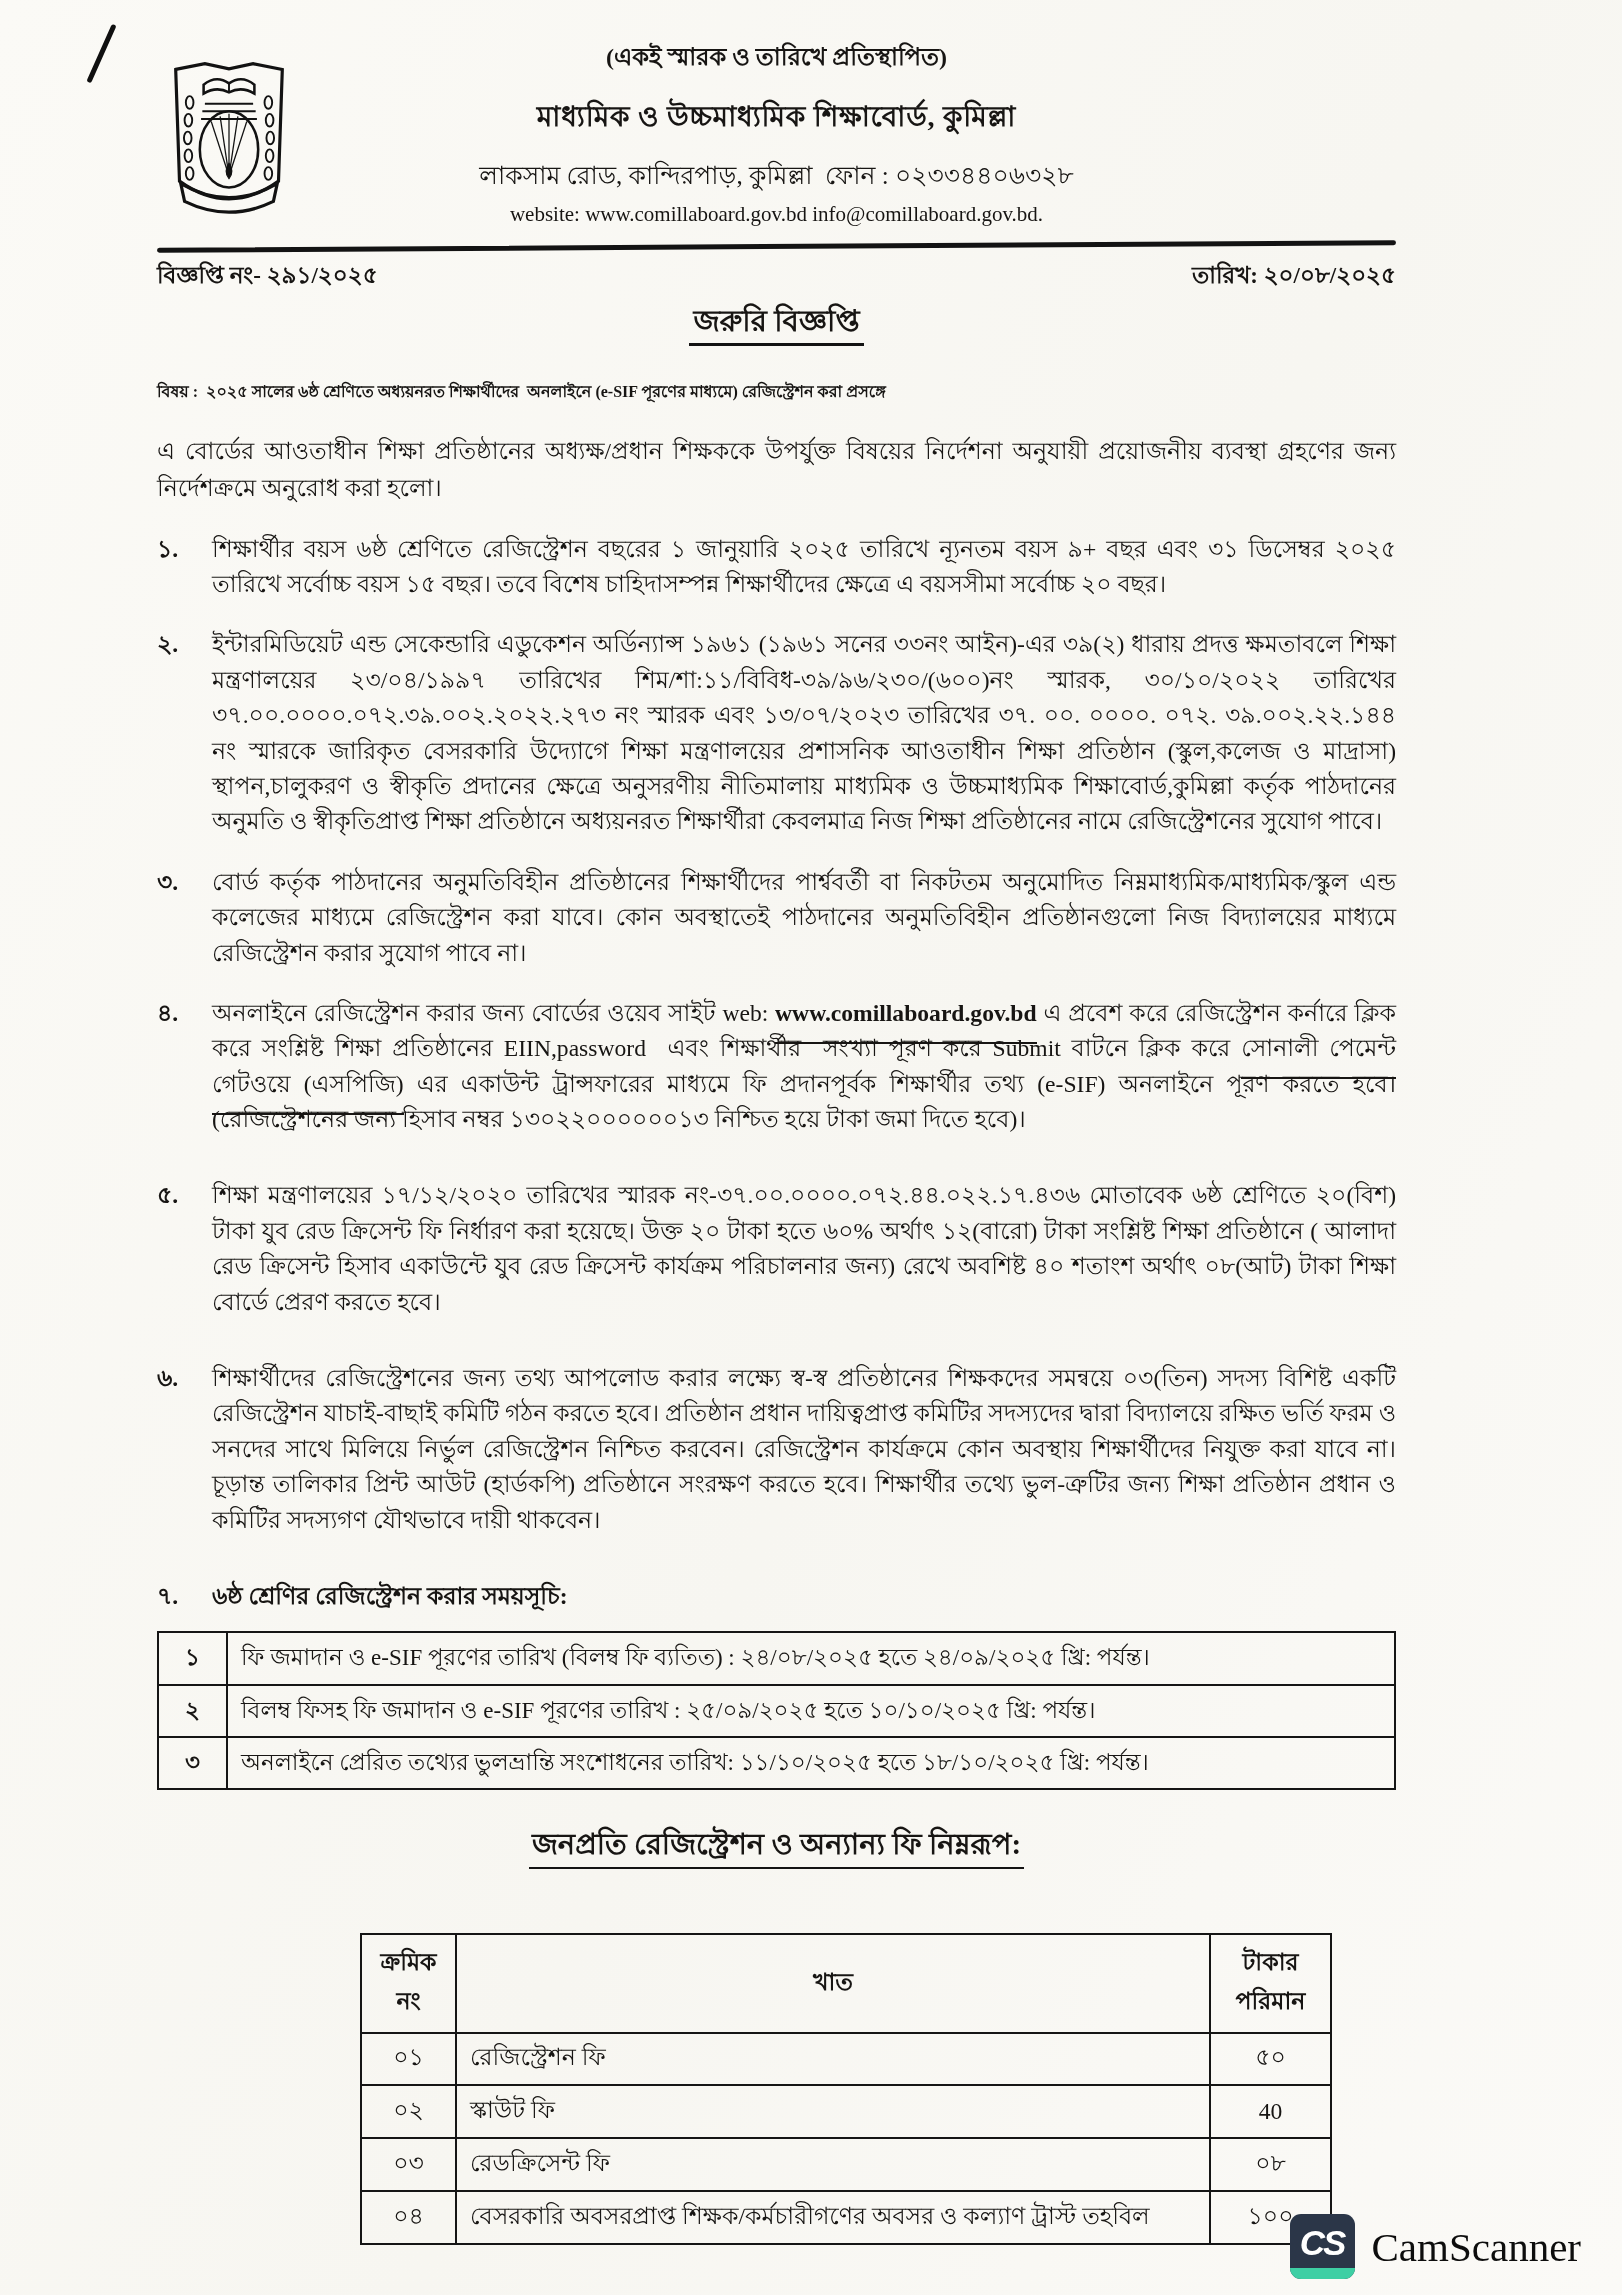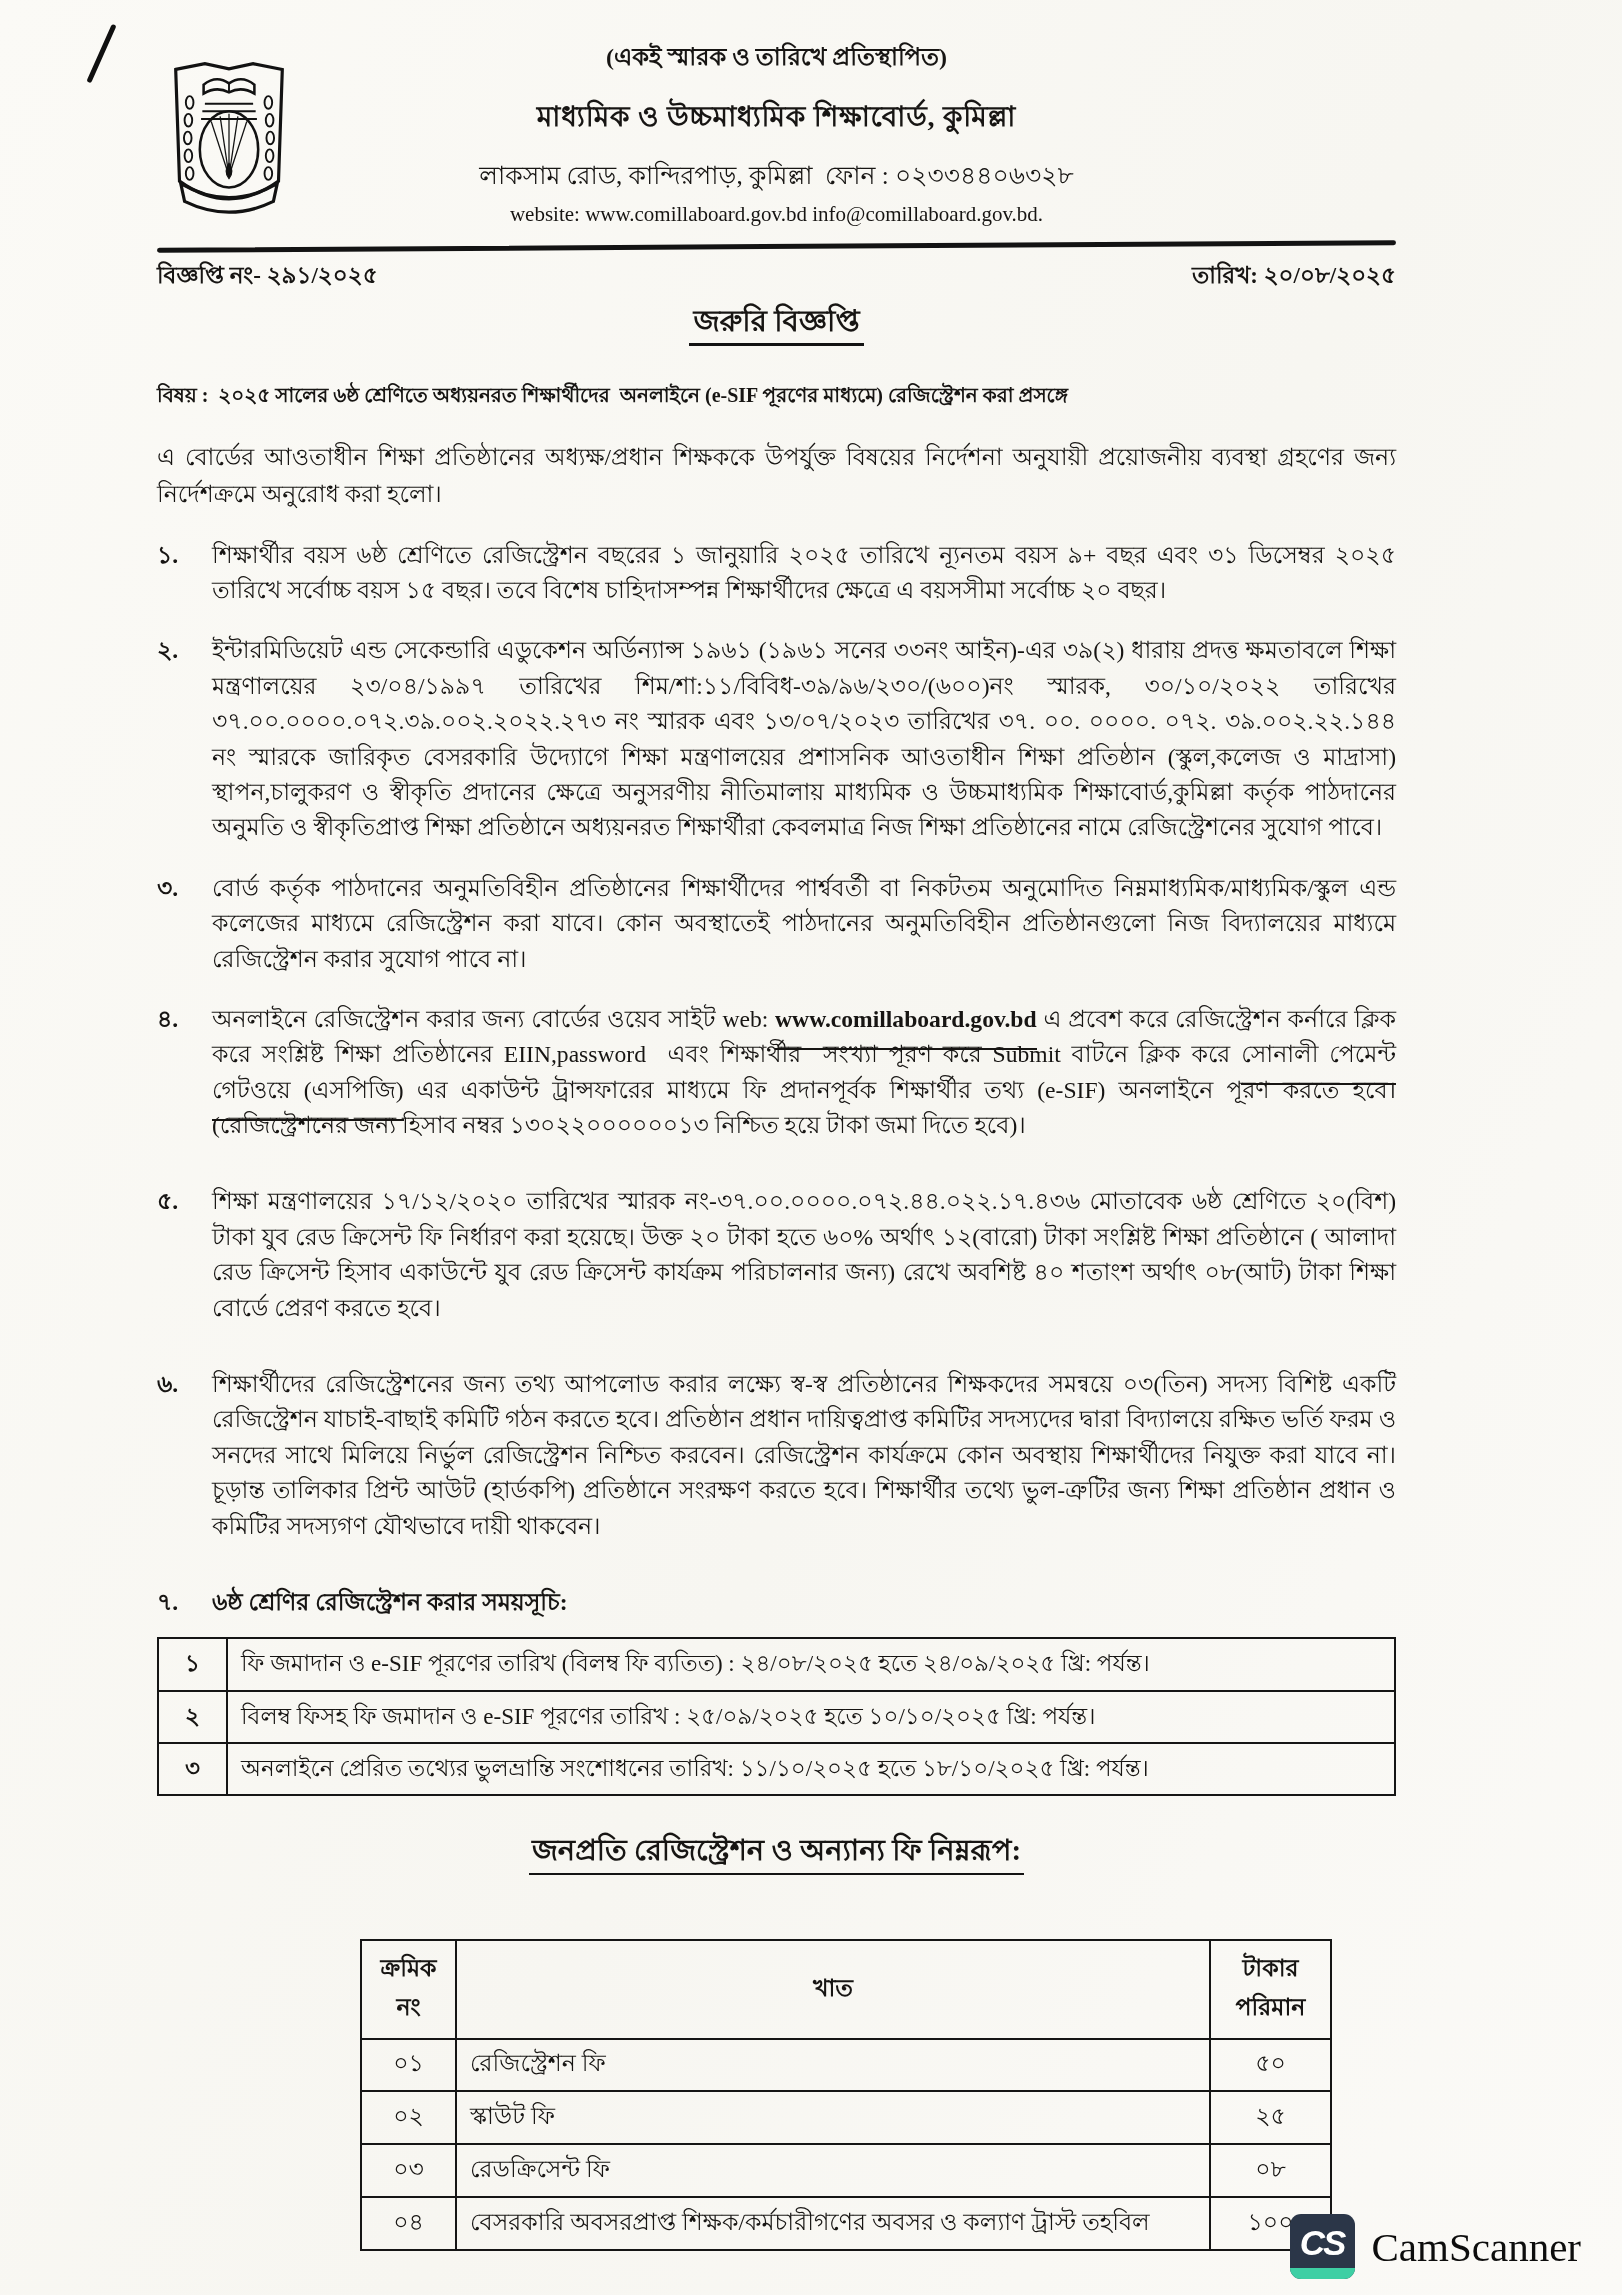--- a/index.html
+++ b/index.html
@@ -19,21 +19,21 @@
   }
   .tagline{margin-top:21px;text-align:center;font-size:24px;font-weight:700;}
   .emblem{position:absolute;left:164px;top:58px;width:130px;height:165px;}
   .board-name{margin-top:17px;text-align:center;font-size:28px;font-weight:700;letter-spacing:0.7px;}
   .address{margin-top:14.4px;text-align:center;font-size:25px;font-weight:400;}
   .website{margin-top:3px;text-align:center;font-size:21px;font-weight:400;}
   .rule{margin-top:17px;height:5.2px;background:#131313;border-radius:2.6px;transform:rotate(-0.35deg);}
   .meta-row{display:flex;justify-content:space-between;margin-top:7.9px;font-size:23px;font-weight:700;}
   .doc-title{margin-top:2px;text-align:center;}
   .doc-title span{font-size:29.4px;font-weight:700;border-bottom:3.3px solid #131313;padding:0 3.9px 5.2px;}
-  .subject{margin-top:33px;font-size:20px;font-weight:700;line-height:1.5;}
+  .subject{margin-top:33px;font-size:16px;font-weight:700;line-height:1.5;}
   .intro{margin-top:29px;font-size:23.6px;line-height:1.55;text-align:justify;}
   .items{margin-top:10.5px;}
   .item{display:flex;gap:17px;margin-top:25px;font-size:23.6px;line-height:1.5;}
   .item.mt-lg{margin-top:41px;}
   .item .no{min-width:38px;font-weight:700;text-align:left;flex:none;}
   .item .body{flex:1;text-align:justify;}
   .u{border-bottom:2px solid #171513;padding-bottom:16px;}
   .b{font-weight:700;}
   .item7-heading{font-weight:700;}
   .sched-table{width:calc(100% + 55px);margin-left:-55px;margin-top:17px;border-collapse:collapse;font-size:23px;}
@@ -186,21 +186,21 @@
       </thead>
       <tbody>
         <tr>
           <td class="sl-col">০১</td>
           <td>রেজিস্ট্রেশন ফি</td>
           <td class="amt-col">৫০</td>
         </tr>
         <tr>
           <td class="sl-col">০২</td>
           <td>স্কাউট ফি</td>
-          <td class="amt-col">২৫</td>
+          <td class="amt-col">40</td>
         </tr>
         <tr>
           <td class="sl-col">০৩</td>
           <td>রেডক্রিসেন্ট ফি</td>
           <td class="amt-col">০৮</td>
         </tr>
         <tr>
           <td class="sl-col">০৪</td>
           <td>বেসরকারি অবসরপ্রাপ্ত শিক্ষক/কর্মচারীগণের অবসর ও কল্যাণ ট্রাস্ট তহবিল</td>
           <td class="amt-col">১০০</td>

